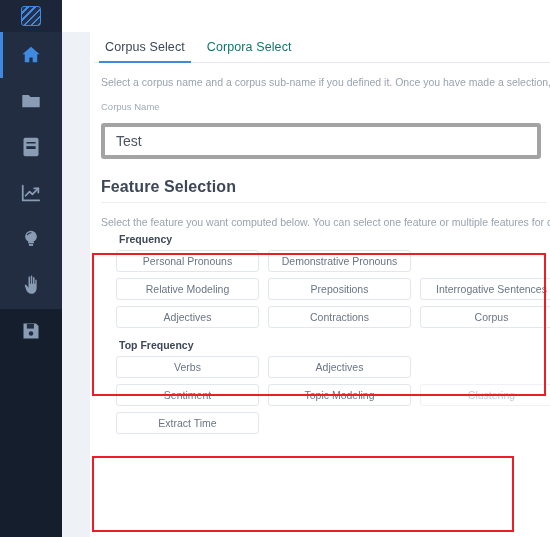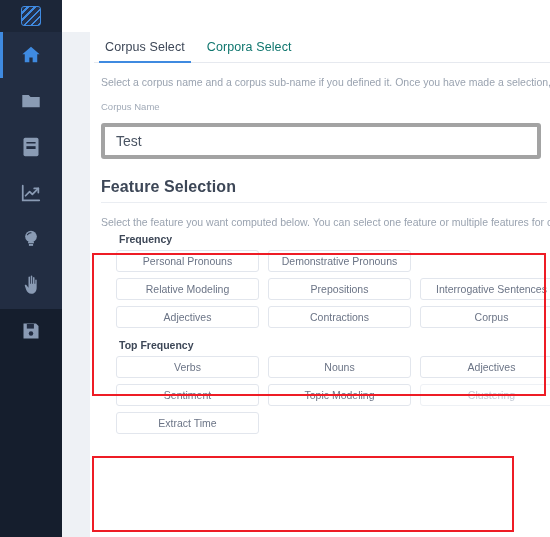--- a/index.html
+++ b/index.html
@@ -245,21 +245,20 @@
           <div class="btn-row">
             <button class="feat-btn">Adjectives</button>
             <button class="feat-btn">Contractions</button>
             <button class="feat-btn">Corpus</button>
           </div>
         </div>
         <div class="group">
           <div class="group-title">Top Frequency</div>
           <div class="btn-row">
             <button class="feat-btn">Verbs</button>
-            <button class="feat-btn">Nouns</button>
             <button class="feat-btn">Adjectives</button>
           </div>
         </div>
         <div class="group">
           <div class="btn-row">
             <button class="feat-btn">Sentiment</button>
             <button class="feat-btn">Topic Modeling</button>
             <button class="feat-btn disabled" disabled="">Clustering</button>
           </div>
           <div class="btn-row">

